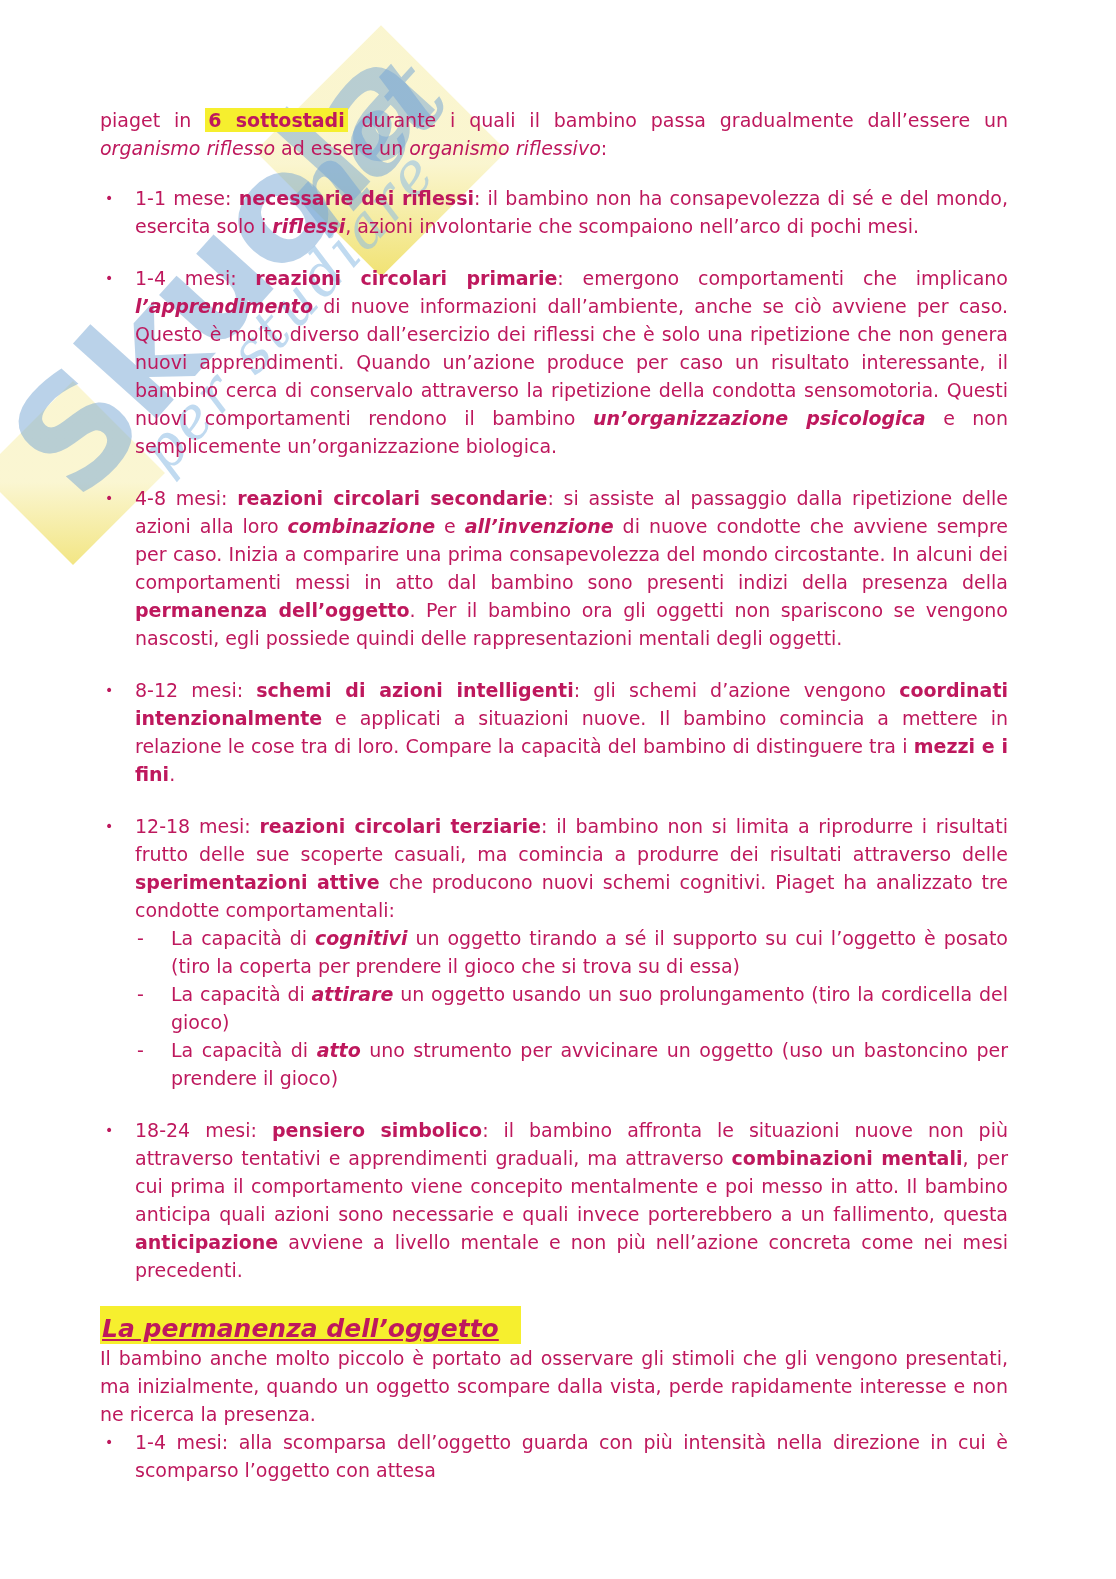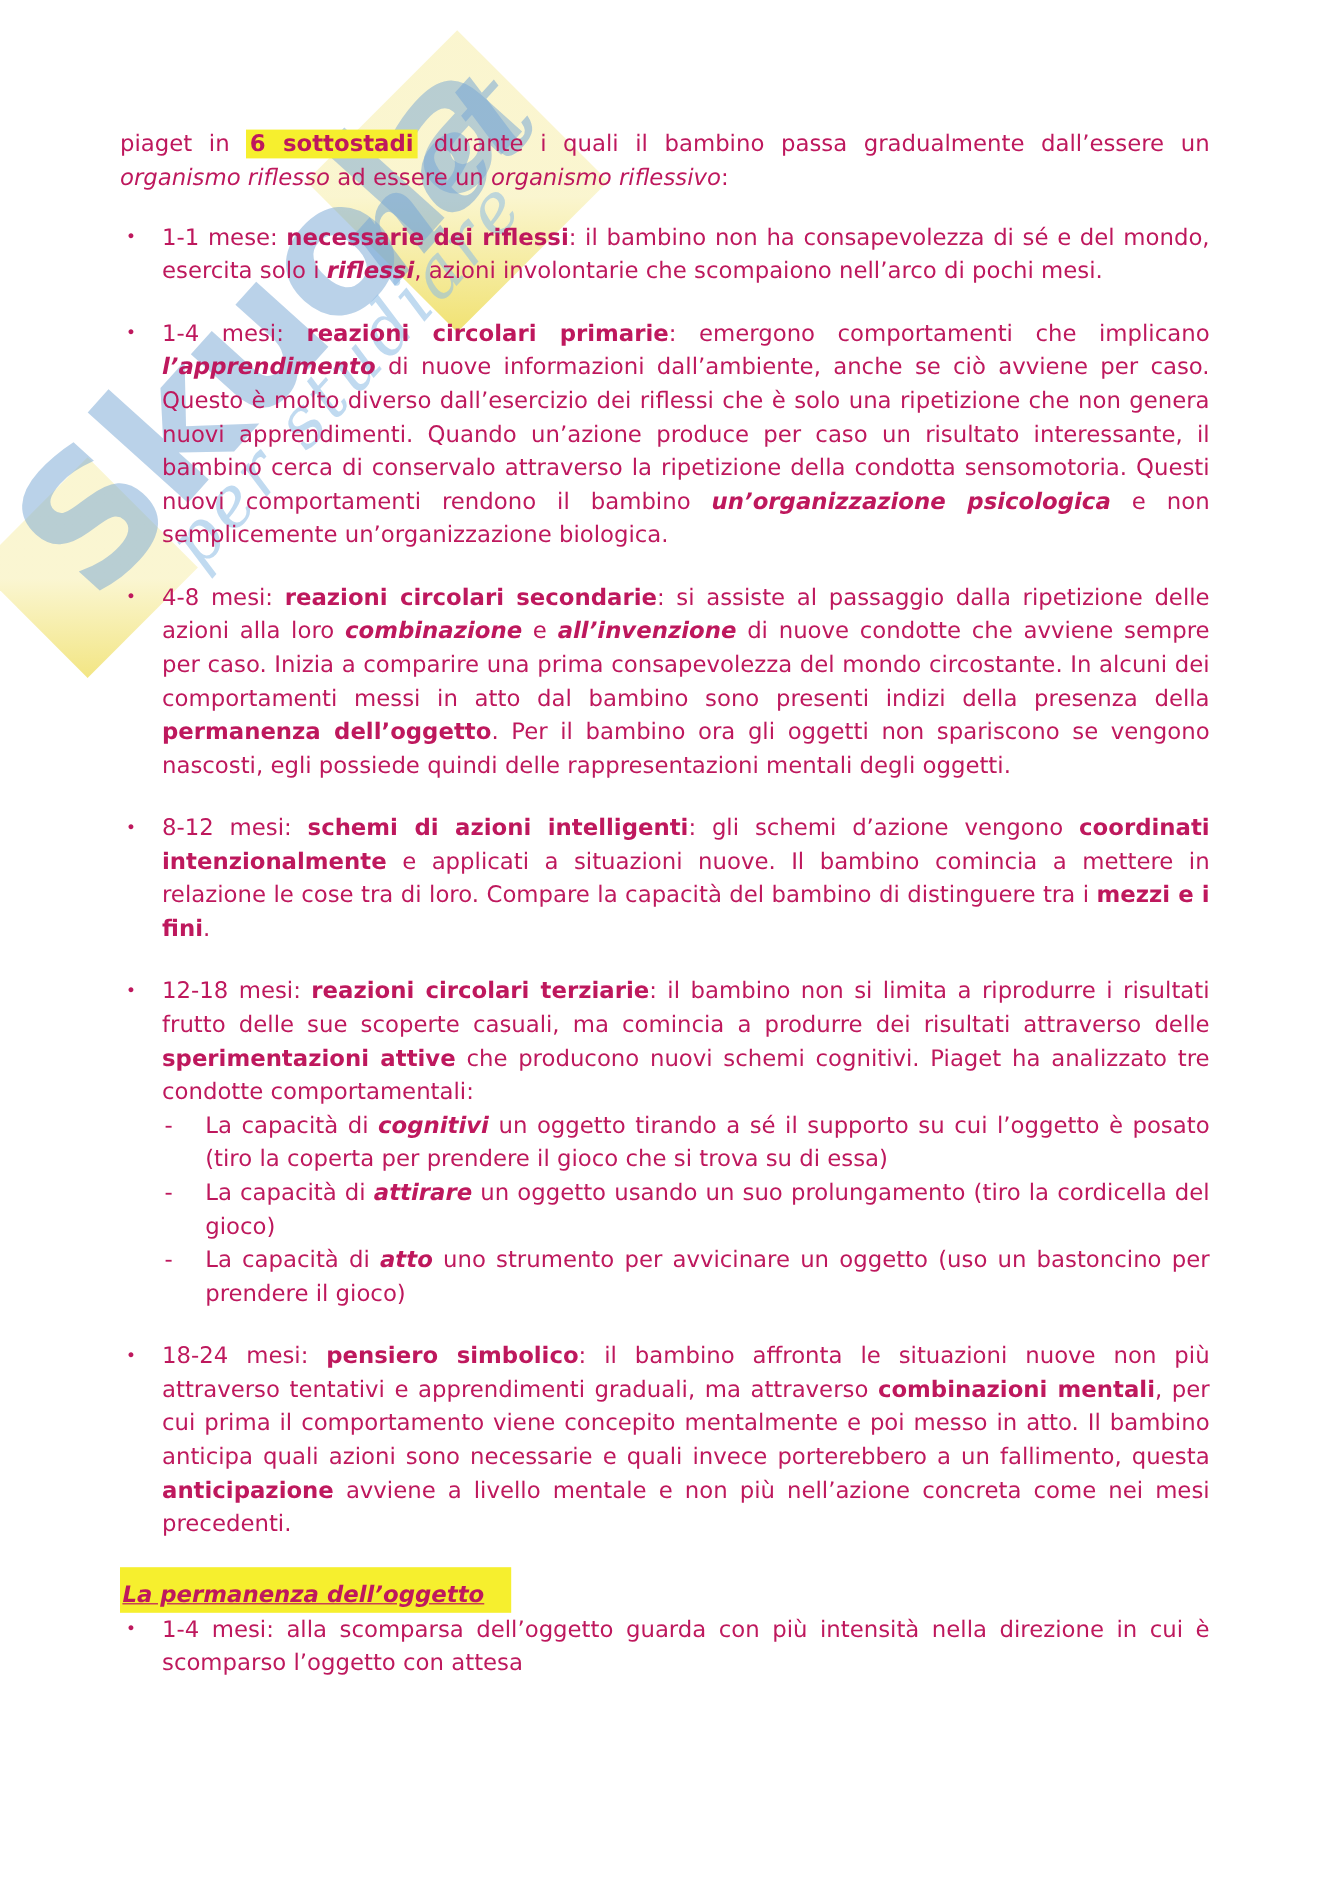--- a/index.html
+++ b/index.html
@@ -75,21 +75,21 @@
   .marker.dot { font-size:14px; }
   .btext { flex:1 1 auto; text-align:justify; }
 
   .sub { display:flex; }
   .sub .marker { flex:0 0 36px; padding-left:2px; }
 
   .b  { font-weight:bold; }
   .i  { font-style:italic; }
   .hl { background:#f6ef2e; padding:1px 3px; }
 
-  .section-heading { margin-top:22px; font-size:19px; line-height:28px; }
+  .section-heading { margin-top:22px; font-size:25px; line-height:28px; }
   .hl-block {
     display:inline-block;
     background:#f6ef2e;
     font-weight:bold; font-style:italic;
     text-decoration:underline;
     padding:9px 22px 1px 2px;
   }
   .section-para { text-align:justify; }
   .perm-list .bullet { margin-bottom:0; }
 </style>
@@ -140,20 +140,21 @@
             </span></span>
         </div>
         <div class="bullet">
           <span class="marker dot">•</span>
           <span class="btext"><span>18-24 mesi: </span><span class="b">pensiero simbolico</span><span>: il bambino affronta le situazioni nuove non più attraverso tentativi e apprendimenti graduali, ma attraverso </span><span class="b">combinazioni mentali</span><span>, per cui prima il comportamento viene concepito mentalmente e poi messo in atto. Il bambino anticipa quali azioni sono necessarie e quali invece porterebbero a un fallimento, questa </span><span class="b">anticipazione</span><span> avviene a livello mentale e non più nell’azione concreta come nei mesi precedenti.</span></span>
         </div>
       </div>
 
     <h2 class="section-heading"><span class="hl-block">La permanenza dell’oggetto</span></h2>
 
+    <p class="section-para"><span>Il bambino anche molto piccolo è portato ad osservare gli stimoli che gli vengono presentati, ma inizialmente, quando un oggetto scompare dalla vista, perde rapidamente interesse e non ne ricerca la presenza.</span></p>
 
     <div class="perm-list" id="perm-list">
         <div class="bullet">
           <span class="marker dot">•</span>
           <span class="btext"><span>1-4 mesi: alla scomparsa dell’oggetto guarda con più intensità nella direzione in cui è scomparso l’oggetto con attesa</span></span>
         </div>
       </div>
   </div>
 
 </div>

